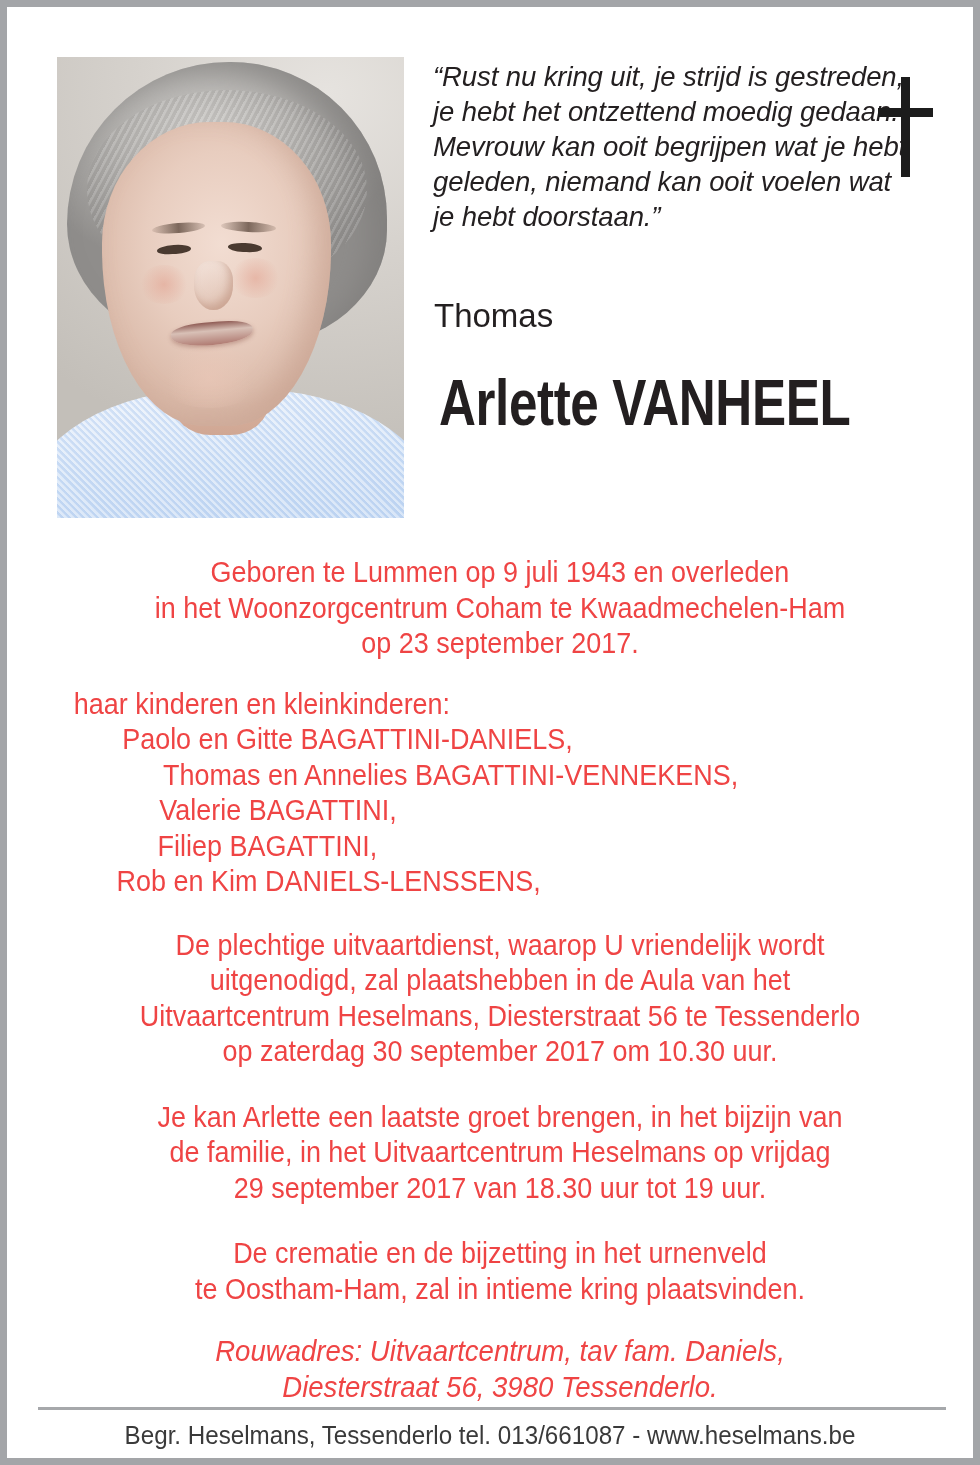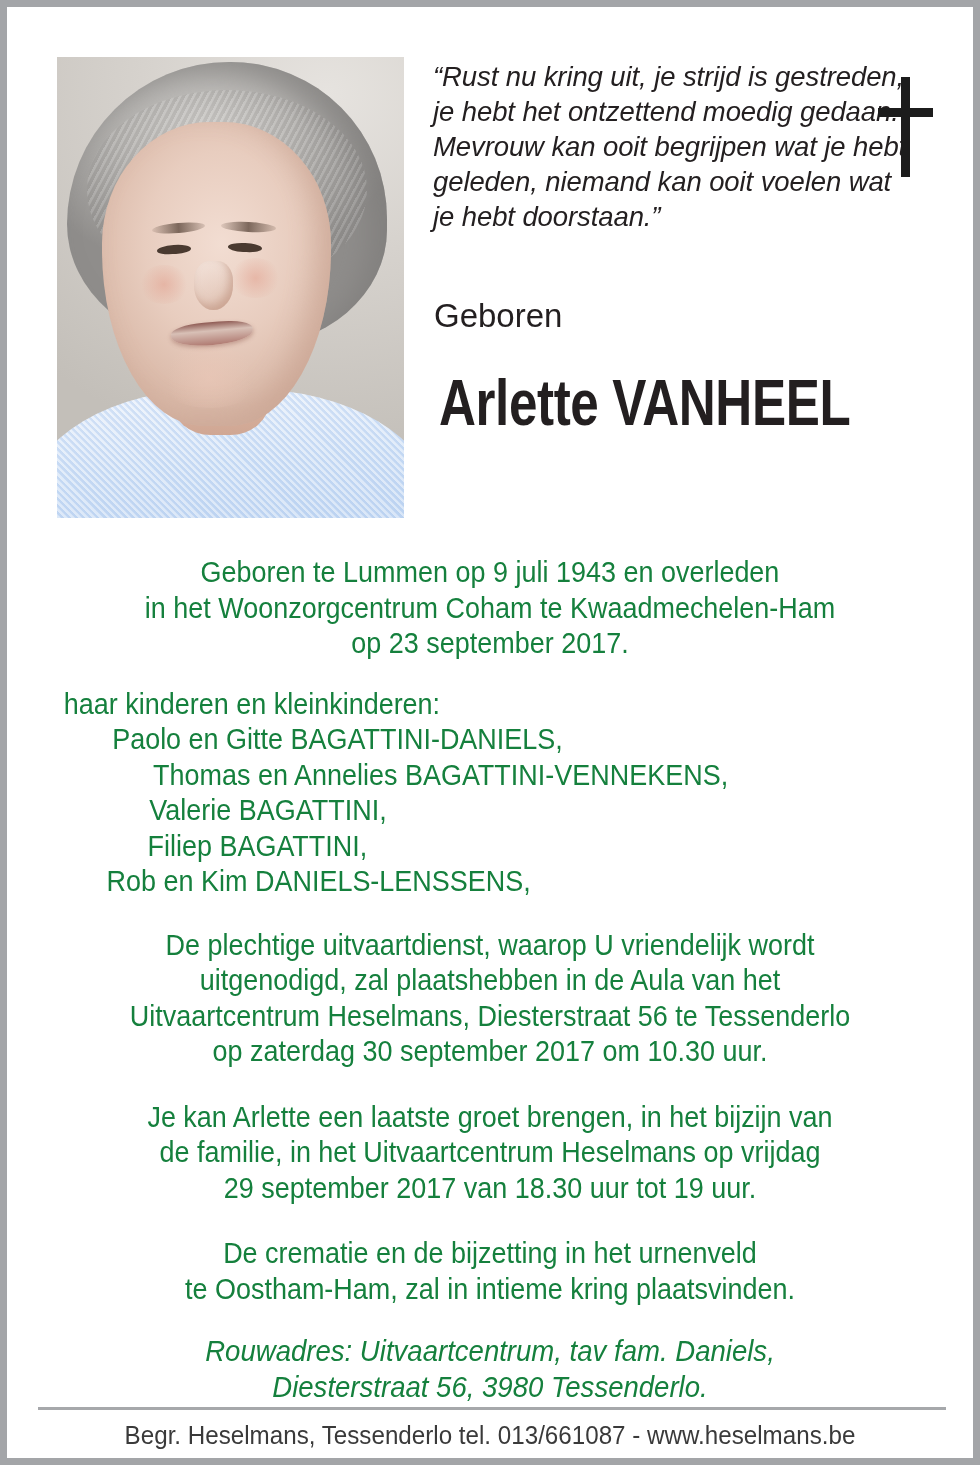--- a/index.html
+++ b/index.html
@@ -217,24 +217,24 @@
     font-weight: bold;
     color: #231f20;
     letter-spacing: -0.5px;
     transform: scaleX(0.80);
     transform-origin: left top;
     white-space: nowrap;
   }
   
   .body-area {
     position: absolute;
-    left: 14px;
+    left: 24px;
     top: 548px;
     width: 938px;
-    color: #15803d;
+    color: #ef4444;
   }
   .para {
     text-align: center;
     font-size: 29px;
     line-height: 35.5px;
     transform: scaleX(0.93);
     transform-origin: center top;
   }
   .para .ln { display: block; white-space: nowrap; }
   .gap-a { height: 25px; }
@@ -322,21 +322,21 @@
     <span class="ln">Mevrouw kan ooit begrijpen</span>
     <span class="ln">wat je hebt geleden, niemand kan</span>
     <span class="ln">ooit voelen wat je hebt doorstaan.”</span>
   </div>
 
   <div class="cross">
     <div class="v"></div>
     <div class="h"></div>
   </div>
 
-  <div class="salutation">Geboren</div>
+  <div class="salutation">Thomas</div>
   <div class="deceased-name">Arlette VANHEEL</div>
 
   <div class="body-area">
 
     <div class="para">
       <span class="ln">Geboren te Lummen op 9 juli 1943 en overleden</span>
       <span class="ln">in het Woonzorgcentrum Coham te Kwaadmechelen-Ham</span>
       <span class="ln">op 23 september 2017.</span>
     </div>
 

